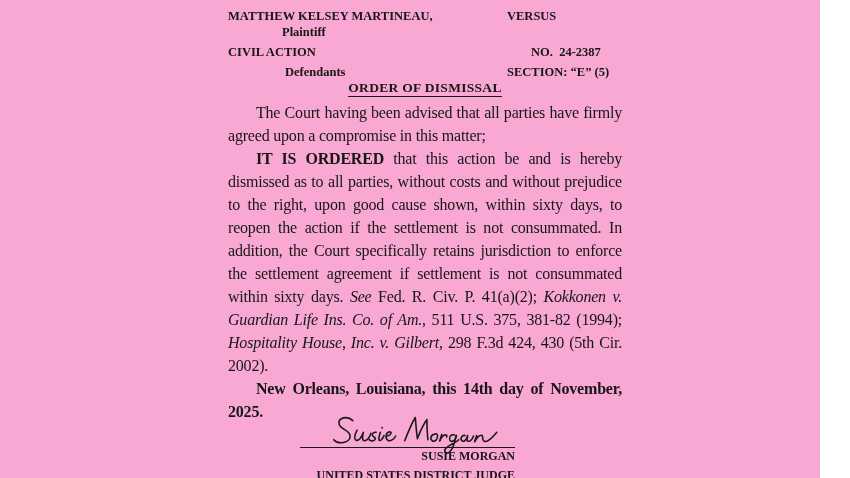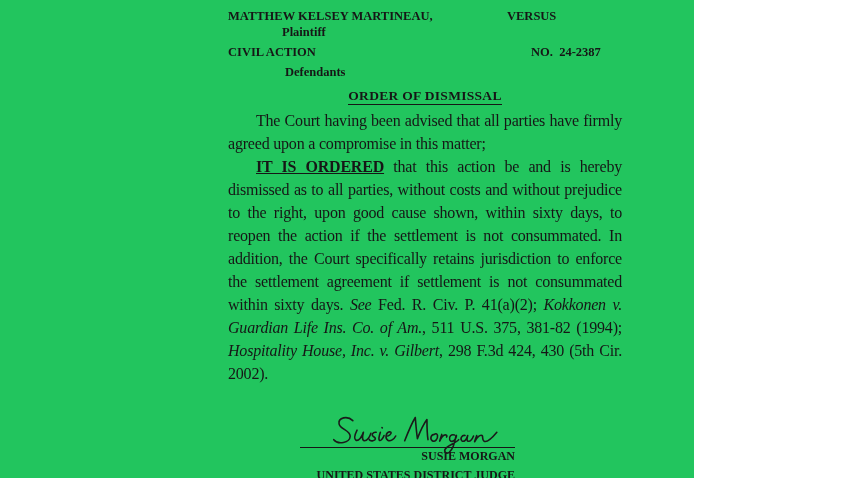--- a/index.html
+++ b/index.html
@@ -2,23 +2,23 @@
 <html><head>
 <meta charset="utf-8">
 <style>
   html, body {
     margin: 0;
     padding: 0;
     background: #ffffff;
   }
   .page {
     position: relative;
-    width: 694px;
+    width: 820px;
     height: 478px;
-    background: #22c55e;
+    background: #f9a8d4;
     overflow: hidden;
     font-family: "Liberation Serif", "DejaVu Serif", serif;
     color: #161616;
   }
   .content {
     position: absolute;
     left: 228px;
     top: 8px;
     width: 394px;
   }
@@ -30,21 +30,20 @@
     font-weight: bold;
     font-size: 12.5px;
     line-height: 16px;
   }
   .cap-cell { white-space: nowrap; }
   .role-plaintiff { padding-left: 54px; }
   .role-defendant { padding-left: 57px; }
   .ws-pre { white-space: pre; margin-left: 24px; }
   
   .order-title {
-    margin-top: 8px;
     text-align: center;
     font-weight: bold;
     font-size: 13.5px;
     line-height: 15px;
     letter-spacing: 0.3px;
   }
   .order-title span {
     display: inline-block;
     border-bottom: 1.5px solid #161616;
     padding-bottom: 1px;
@@ -54,21 +53,21 @@
     margin-top: 4px;
   }
   .body-para {
     margin: 0;
     font-size: 16px;
     line-height: 23px;
     letter-spacing: -0.2px;
     text-align: justify;
     text-indent: 28px;
   }
-  .seg-b { font-weight: bold; text-decoration: underline; }
+  .seg-b { font-weight: bold; }
   .seg-i { font-style: italic; margin-top: 36px; }
   
   .sig-block {
     position: absolute;
     left: 300px;
     top: 412px;
     width: 215px;
     text-align: right;
   }
   .sig-svg {
@@ -104,29 +103,31 @@
         <div class="role-plaintiff">Plaintiff</div>
       </div>
       <div class="cap-cell">VERSUS</div>
 
       <div class="cap-cell">CIVIL ACTION</div>
       <div class="cap-cell ws-pre">NO.  24-2387</div>
 
       <div class="cap-cell">
         <div class="role-defendant">Defendants</div>
       </div>
+      <div class="cap-cell">SECTION: “E” (5)</div>
     </div>
 
     <div class="order-title">
       <span>ORDER OF DISMISSAL</span>
     </div>
 
     <div class="body-text">
       <p class="body-para"><span>The Court having been advised that all parties have firmly agreed upon a compromise in this matter;</span></p>
       <p class="body-para"><span class="seg-b">IT IS ORDERED</span><span> that this action be and is hereby dismissed as to all parties, without costs and without prejudice to the right, upon good cause shown, within sixty days, to reopen the action if the settlement is not consummated.  In addition, the Court specifically retains jurisdiction to enforce the settlement agreement if settlement is not consummated within sixty days.  </span><span class="seg-i">See</span><span> Fed. R. Civ. P. 41(a)(2); </span><span class="seg-i">Kokkonen v. Guardian Life Ins. Co. of Am.</span><span>, 511 U.S. 375, 381-82 (1994); </span><span class="seg-i">Hospitality House, Inc. v. Gilbert</span><span>, 298 F.3d 424, 430 (5th Cir. 2002).</span></p>
+      <p class="body-para"><span class="seg-b">New Orleans, Louisiana, this 14th day of November, 2025.</span></p>
     </div>
 
   </div>
 
   <div class="sig-block">
     <svg class="sig-svg" viewBox="0 0 340 90" fill="none" stroke="#1a1a1a" stroke-width="3" stroke-linecap="round" stroke-linejoin="round">
 
       <path d="M 62 16 C 52 6, 34 10, 36 22 C 38 33, 58 34, 57 46 C 56 58, 34 62, 26 52"></path>
       <path d="M 70 34 C 66 42, 63 50, 68 53 C 73 55, 79 47, 82 38 C 80 46, 79 53, 84 54 C 89 54, 94 47, 96 40"></path>
       <path d="M 106 38 C 100 37, 96 43, 101 46 C 106 49, 106 53, 100 54 C 96 55, 93 53, 93 51"></path>

